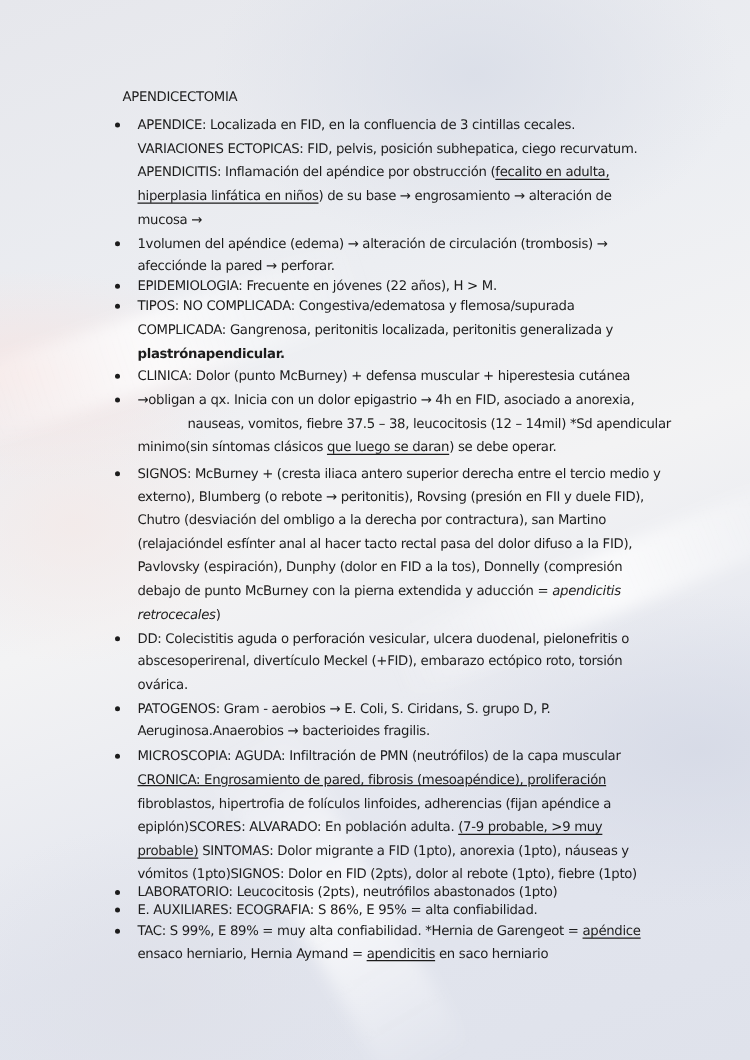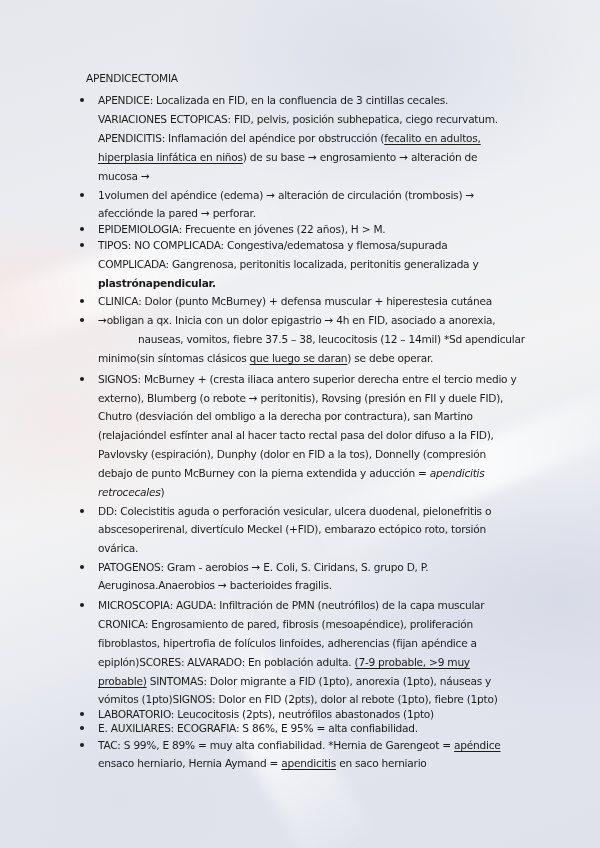--- a/index.html
+++ b/index.html
@@ -13,21 +13,21 @@
         radial-gradient(ellipse 320px 180px at 560px 600px, rgba(214,218,230,0.9), rgba(214,218,230,0) 70%),
         radial-gradient(ellipse 260px 200px at 120px 800px, rgba(222,224,232,0.8), rgba(222,224,232,0) 70%),
         linear-gradient(160deg, #e6e7ec 0%, #eceef2 30%, #f3f3f4 50%, #e2e5ee 75%, #dfe2eb 100%);
     }
     .streak {
       position: absolute; pointer-events: none;
       background: linear-gradient(90deg, rgba(255,255,255,0) 0%, rgba(255,255,255,0.75) 50%, rgba(255,255,255,0) 100%);
       filter: blur(6px);
     }
     .doc {
-      position: absolute; left: 0; top: 0; width: 480px; height: 848px;
+      position: absolute; left: 12px; top: 0; width: 480px; height: 848px;
       color: #1c1c1c;
       font-size: 10.6px;
       letter-spacing: -0.25px;
     }
     .title {
       position: absolute; left: 86px; top: 71px;
       font-size: 10.6px; line-height: 14px;
     }
     .list { position: absolute; left: 0; top: 0; margin: 0; padding: 0; list-style: none; }
     .line {
@@ -47,21 +47,21 @@
 <div class="streak" style="left:300px; top:440px; width:380px; height:50px; transform:rotate(-22deg);"></div>
 <div class="streak" style="left:120px; top:690px; width:300px; height:70px; transform:rotate(60deg);"></div>
 
 <div class="doc">
   <div class="title">APENDICECTOMIA</div>
   <ul class="list" id="bullet-list">
       <li>
         <span class="bullet" style="top: 98px;"></span>
         <div class="line" style="top: 93px;"><span>APENDICE: Localizada en FID, en la confluencia de 3 cintillas cecales.</span></div>
         <div class="line" style="top: 112px;"><span>VARIACIONES ECTOPICAS: FID, pelvis, posición subhepatica, ciego recurvatum.</span></div>
-        <div class="line" style="top: 131px;"><span>APENDICITIS: Inflamación del apéndice por obstrucción (</span><span class="u">fecalito en adultos,</span></div>
+        <div class="line" style="top: 131px;"><span>APENDICITIS: Inflamación del apéndice por obstrucción (</span><span class="u">fecalito en adulta,</span></div>
         <div class="line" style="top: 150px;"><span class="u">hiperplasia linfática en niños</span><span>) de su base → engrosamiento → alteración de</span></div>
         <div class="line" style="top: 169px;"><span>mucosa →</span></div>
       </li>
       <li>
         <span class="bullet" style="top: 193px;"></span>
         <div class="line" style="top: 188px;"><span>1volumen del apéndice (edema) → alteración de circulación (trombosis) →</span></div>
         <div class="line" style="top: 206px;"><span>afecciónde la pared → perforar.</span></div>
       </li>
       <li>
         <span class="bullet" style="top: 227px;"></span>
@@ -100,21 +100,21 @@
         <div class="line" style="top: 541px;"><span>ovárica.</span></div>
       </li>
       <li>
         <span class="bullet" style="top: 565px;"></span>
         <div class="line" style="top: 560px;"><span>PATOGENOS: Gram - aerobios → E. Coli, S. Ciridans, S. grupo D, P.</span></div>
         <div class="line" style="top: 578px;"><span>Aeruginosa.Anaerobios → bacterioides fragilis.</span></div>
       </li>
       <li>
         <span class="bullet" style="top: 603px;"></span>
         <div class="line" style="top: 598px;"><span>MICROSCOPIA: AGUDA: Infiltración de PMN (neutrófilos) de la capa muscular</span></div>
-        <div class="line" style="top: 617px;"><span>CRONICA: Engrosamiento de pared, fibrosis (mesoapéndice), proliferación</span></div>
+        <div class="line" style="top: 617px; text-decoration: underline;"><span>CRONICA: Engrosamiento de pared, fibrosis (mesoapéndice), proliferación</span></div>
         <div class="line" style="top: 636px;"><span>fibroblastos, hipertrofia de folículos linfoides, adherencias (fijan apéndice a</span></div>
         <div class="line" style="top: 655px;"><span>epiplón)SCORES: ALVARADO: En población adulta. </span><span class="u">(7-9 probable, &gt;9 muy</span></div>
         <div class="line" style="top: 674px;"><span class="u">probable)</span><span> SINTOMAS: Dolor migrante a FID (1pto), anorexia (1pto), náuseas y</span></div>
         <div class="line" style="top: 692px;"><span>vómitos (1pto)SIGNOS: Dolor en FID (2pts), dolor al rebote (1pto), fiebre (1pto)</span></div>
       </li>
       <li>
         <span class="bullet" style="top: 712px;"></span>
         <div class="line" style="top: 707px;"><span>LABORATORIO: Leucocitosis (2pts), neutrófilos abastonados (1pto)</span></div>
       </li>
       <li>

